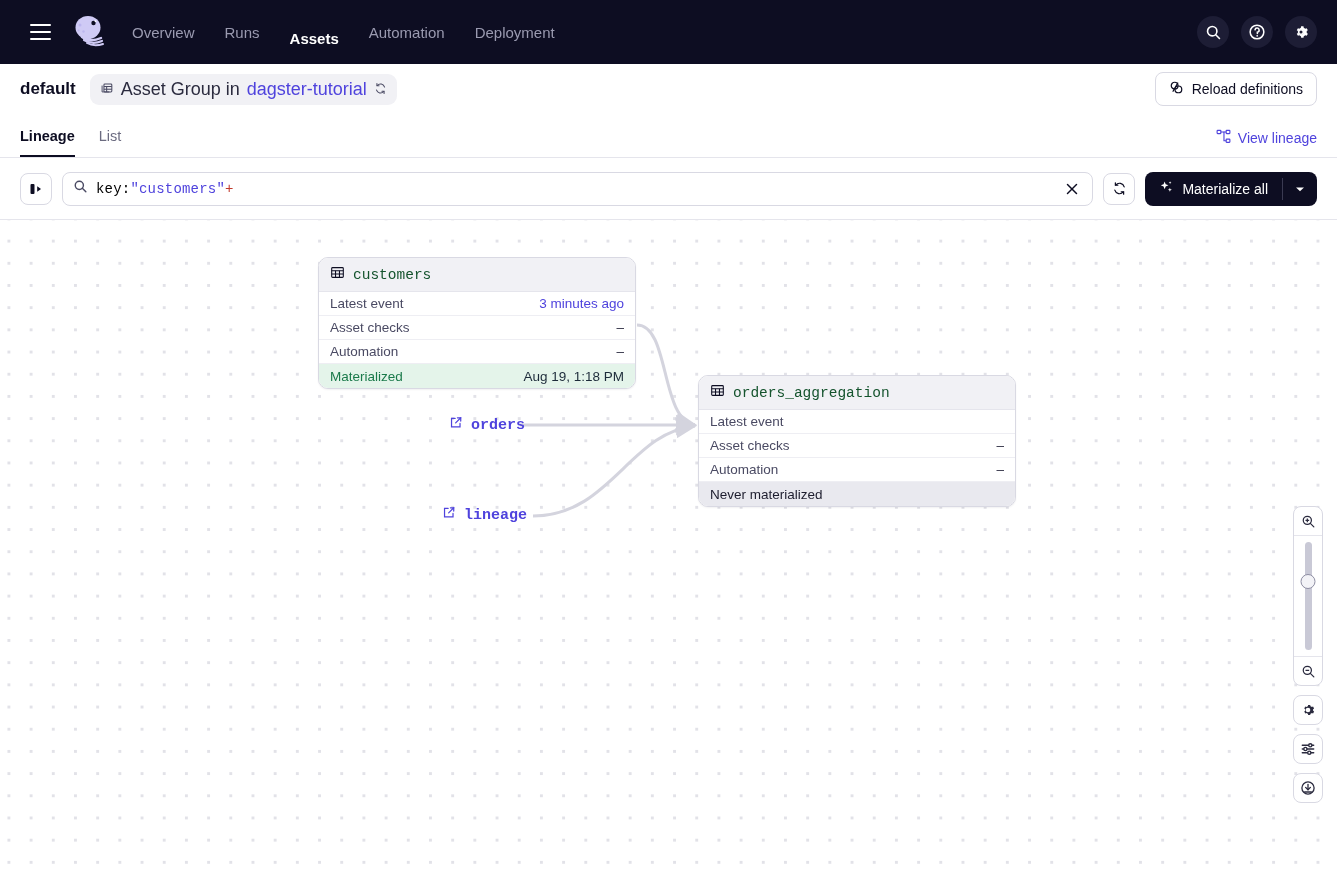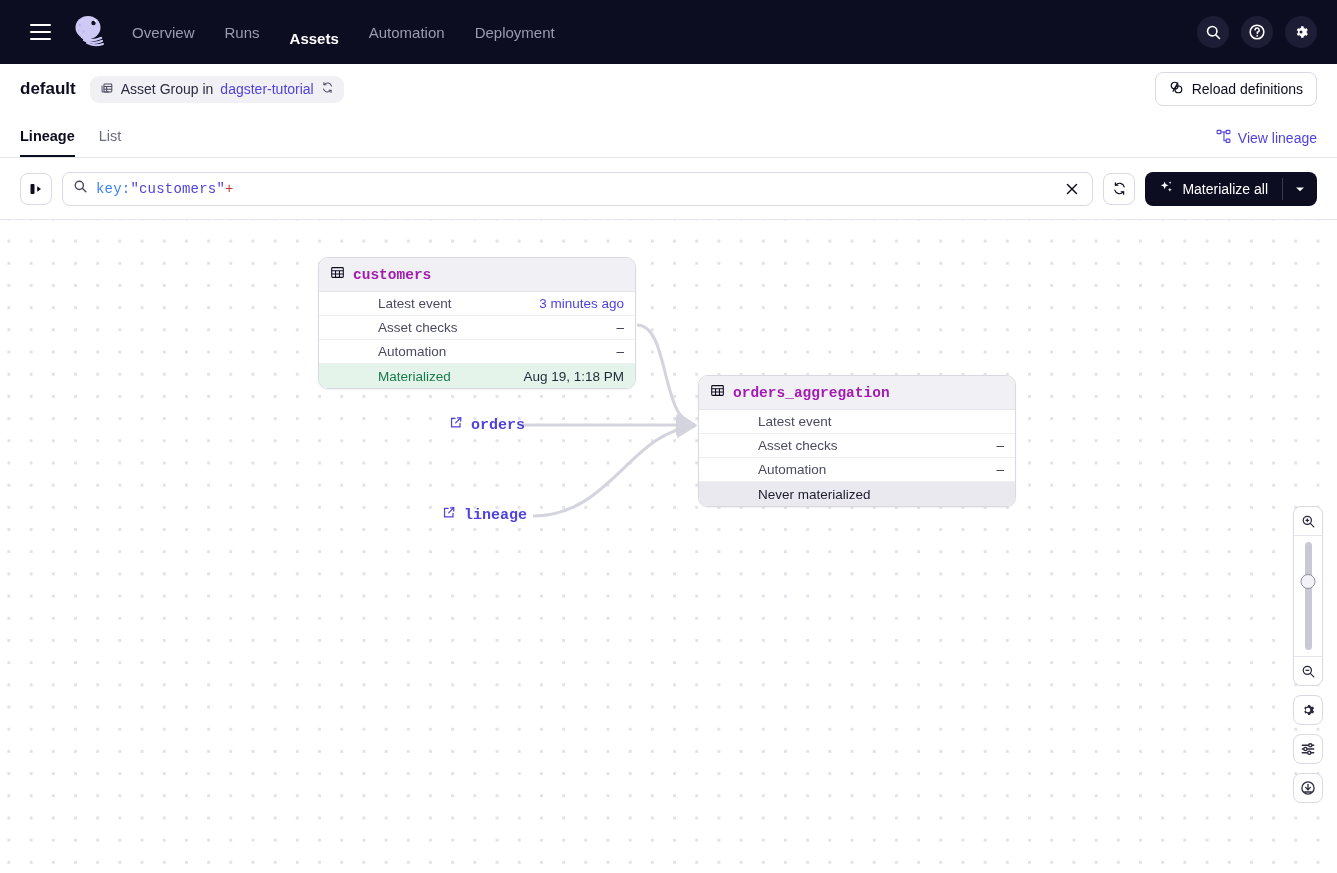--- a/index.html
+++ b/index.html
@@ -24,21 +24,21 @@
   .navlink.active { color:#ffffff; font-weight:bold;margin-top:13px; }
   .nav-right { margin-left:auto; display:flex; align-items:center; gap:12px; padding-right:4px;}
   .circbtn { width:32px; height:32px; border-radius:50%; background:#1d1d35;
     display:flex; align-items:center; justify-content:center; cursor:pointer;}
 
   
   .crumbbar { height:50px; display:flex; align-items:center; padding:0 20px;
     background:#ffffff; }
   .crumb-title { font-size:17px; font-weight:bold; color:#0d0d22; }
   .chip { display:flex; align-items:center; gap:7px; background:#f1f1f5;
-    border-radius:9px; padding:5px 10px; margin-left:14px; font-size:14px; color:#2b2b3f;}
+    border-radius:9px; padding:5px 10px; margin-left:14px; font-size:18px; color:#2b2b3f;}
   .chip a { color:#4f43dd; text-decoration:none; cursor:pointer;}
   .reloadbtn { margin-left:auto; display:flex; align-items:center; gap:8px;
     border:1px solid #d9d9e3; border-radius:8px; padding:7px 13px; font-size:14px;
     color:#0d0d22; background:#fff; cursor:pointer;}
 
   
   .tabbar { height:44px; display:flex; align-items:flex-end; padding:0 20px;
     border-bottom:1px solid #e5e5ec; position:relative; }
   .tabs { display:flex; gap:24px; }
   .tab { font-size:14.5px; color:#6b6b80; padding-bottom:11px; cursor:pointer;
@@ -48,21 +48,21 @@
     color:#4f43dd; font-size:14px; padding-bottom:10px; cursor:pointer;}
 
   
   .toolbar { height:62px; display:flex; align-items:center; gap:10px; padding:0 20px;
     border-bottom:1px solid #e5e5ec; background:#fff;}
   .iconbtn { width:32px; height:32px; border:1px solid #d9d9e3; border-radius:8px;
     background:#fff; display:flex; align-items:center; justify-content:center; cursor:pointer;}
   .searchwrap { flex:1; height:34px; border:1px solid #d9d9e3; border-radius:8px;
     display:flex; align-items:center; padding:0 10px; gap:8px; background:#fff;}
   .searchtext { font-family:"Liberation Mono", monospace; font-size:14px; letter-spacing:.2px;}
-  .s-key { color:#3b82f6;margin-top:12px; } .s-str { color:#4f43dd; } .s-op { color:#c0392b; }
+  .s-key { color:#000000;margin-top:12px; } .s-str { color:#4f43dd; } .s-op { color:#c0392b; }
   .clearbtn { margin-left:auto; cursor:pointer; color:#0d0d22; font-size:15px;
     width:20px; height:20px; display:flex; align-items:center; justify-content:center;}
   .matbtn { display:flex; align-items:center; background:#0d0d22; border-radius:8px;
     height:34px; cursor:pointer; }
   .matbtn .lbl { display:flex; align-items:center; gap:8px; color:#fff; font-size:14px;
     padding:0 14px; font-weight:500;}
   .matbtn .sep { width:1px; height:22px; background:#3a3a52;}
   .matbtn .caret { padding:0 12px; display:flex; align-items:center;}
 
   
@@ -70,25 +70,25 @@
     background-color:#ffffff;
     background-image: radial-gradient(#e2e2e8 1.4px, transparent 1.4px);
     background-size: 22.2px 22.2px; background-position: 20px 10px;}
   .edges { position:absolute; left:0; top:0; width:1337px; height:653px; }
 
   .node { position:absolute; background:#fff; border:1px solid #d9d9e3;
     border-radius:10px; overflow:hidden; box-shadow:0 1px 2px rgba(13,13,34,.06); cursor:pointer;}
   .node-head { background:#f1f1f5; padding:7px 11px; display:flex; align-items:center;
     gap:8px; border-bottom:1px solid #e5e5ec;}
   .node-title { font-family:"Liberation Mono", monospace; font-size:14.5px;
-    font-weight:bold; color:#a21caf; }
+    font-weight:normal; color:#14532d; }
   .row { display:flex; align-items:center; justify-content:space-between;
     padding:4px 11px; font-size:13.5px; border-bottom:1px solid #eeeef3; height:24px;}
   .row:last-child { border-bottom:none; }
-  .row .k { color:#4a4a63;margin-left:48px; }
+  .row .k { color:#4a4a63; }
   .row .v { color:#2b2b3f; }
   .row.link .v { color:#4f43dd; }
   .row.green { background:#e4f4ea; border-bottom:none;}
   .row.green .k { color:#1b7a4b; }
   .row.green .v { color:#1d2b3a; }
   .row.gray { background:#e9e9ef; border-bottom:none; justify-content:flex-start;}
   .row.gray .k { color:#1d1d2e; }
 
   .extasset { position:absolute; display:flex; align-items:center; gap:8px;
     font-family:"Liberation Mono", monospace; font-size:15px; font-weight:bold;

